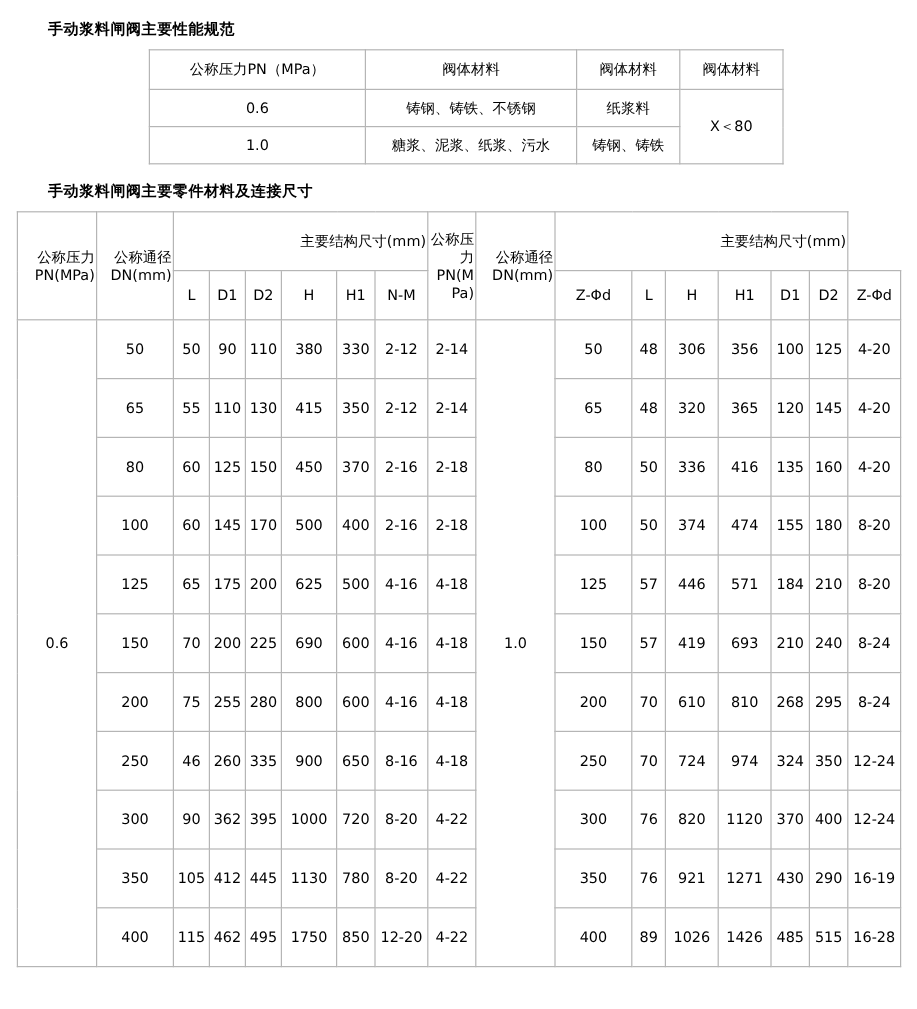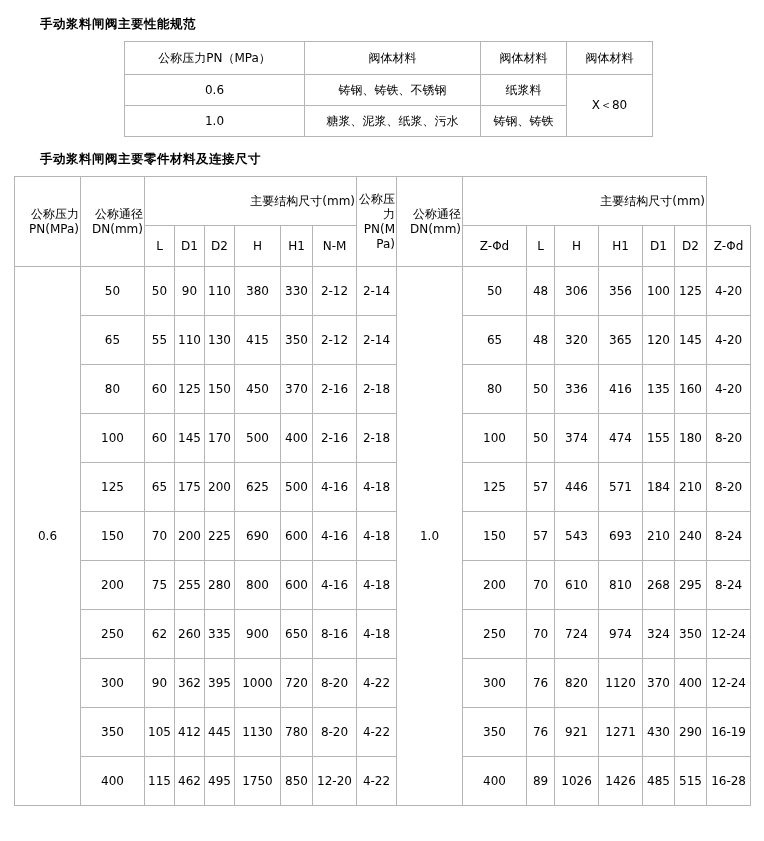--- a/index.html
+++ b/index.html
@@ -258,21 +258,21 @@
         <td>150</td>
         <td>70</td>
         <td>200</td>
         <td>225</td>
         <td>690</td>
         <td>600</td>
         <td>4-16</td>
         <td>4-18</td>
         <td>150</td>
         <td>57</td>
-        <td>543</td>
+        <td>419</td>
         <td>693</td>
         <td>210</td>
         <td>240</td>
         <td>8-24</td>
       </tr>
 
       <tr>
         <td>200</td>
         <td>75</td>
         <td>255</td>
@@ -285,21 +285,21 @@
         <td>70</td>
         <td>610</td>
         <td>810</td>
         <td>268</td>
         <td>295</td>
         <td>8-24</td>
       </tr>
 
       <tr>
         <td>250</td>
-        <td>62</td>
+        <td>46</td>
         <td>260</td>
         <td>335</td>
         <td>900</td>
         <td>650</td>
         <td>8-16</td>
         <td>4-18</td>
         <td>250</td>
         <td>70</td>
         <td>724</td>
         <td>974</td>

